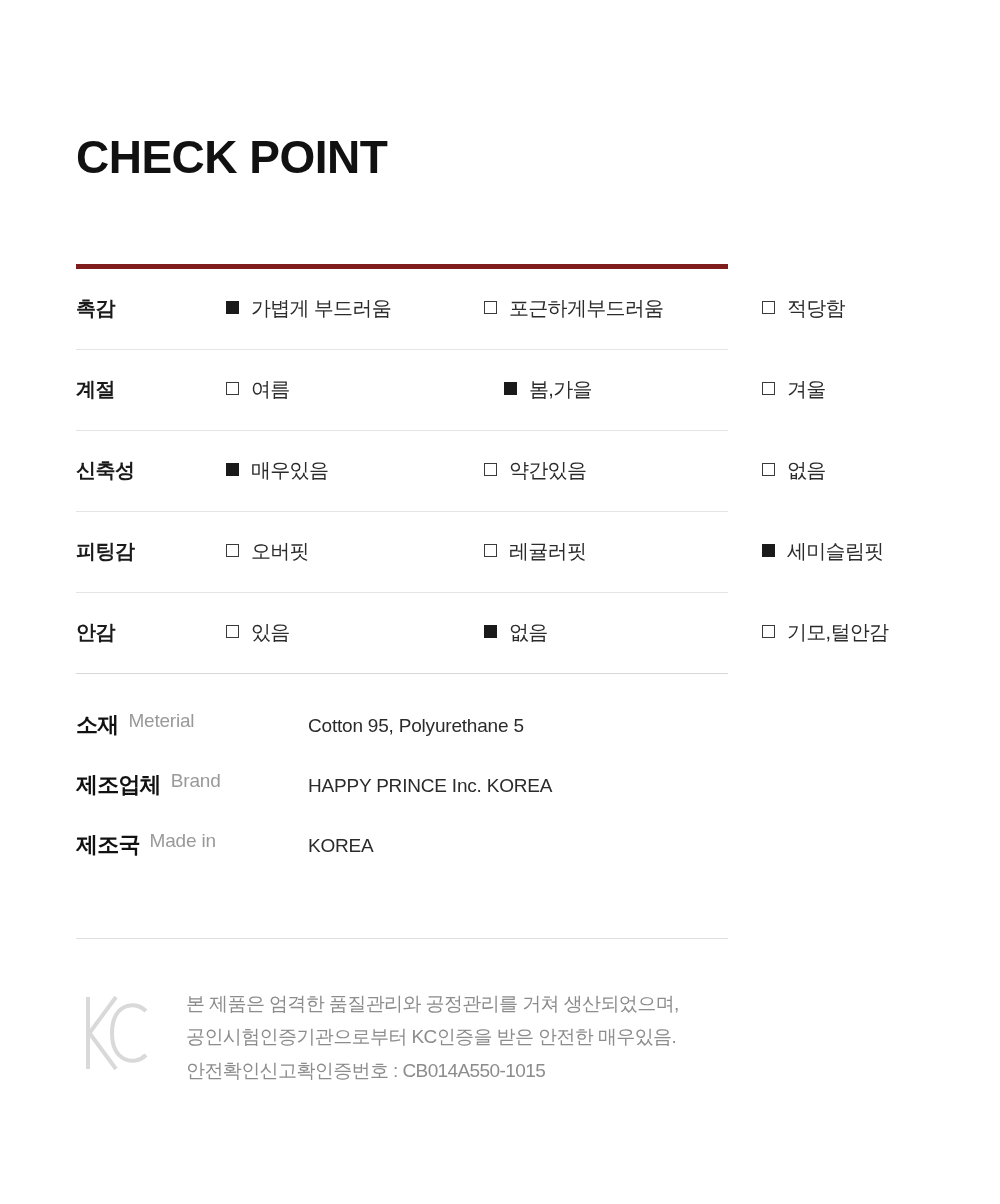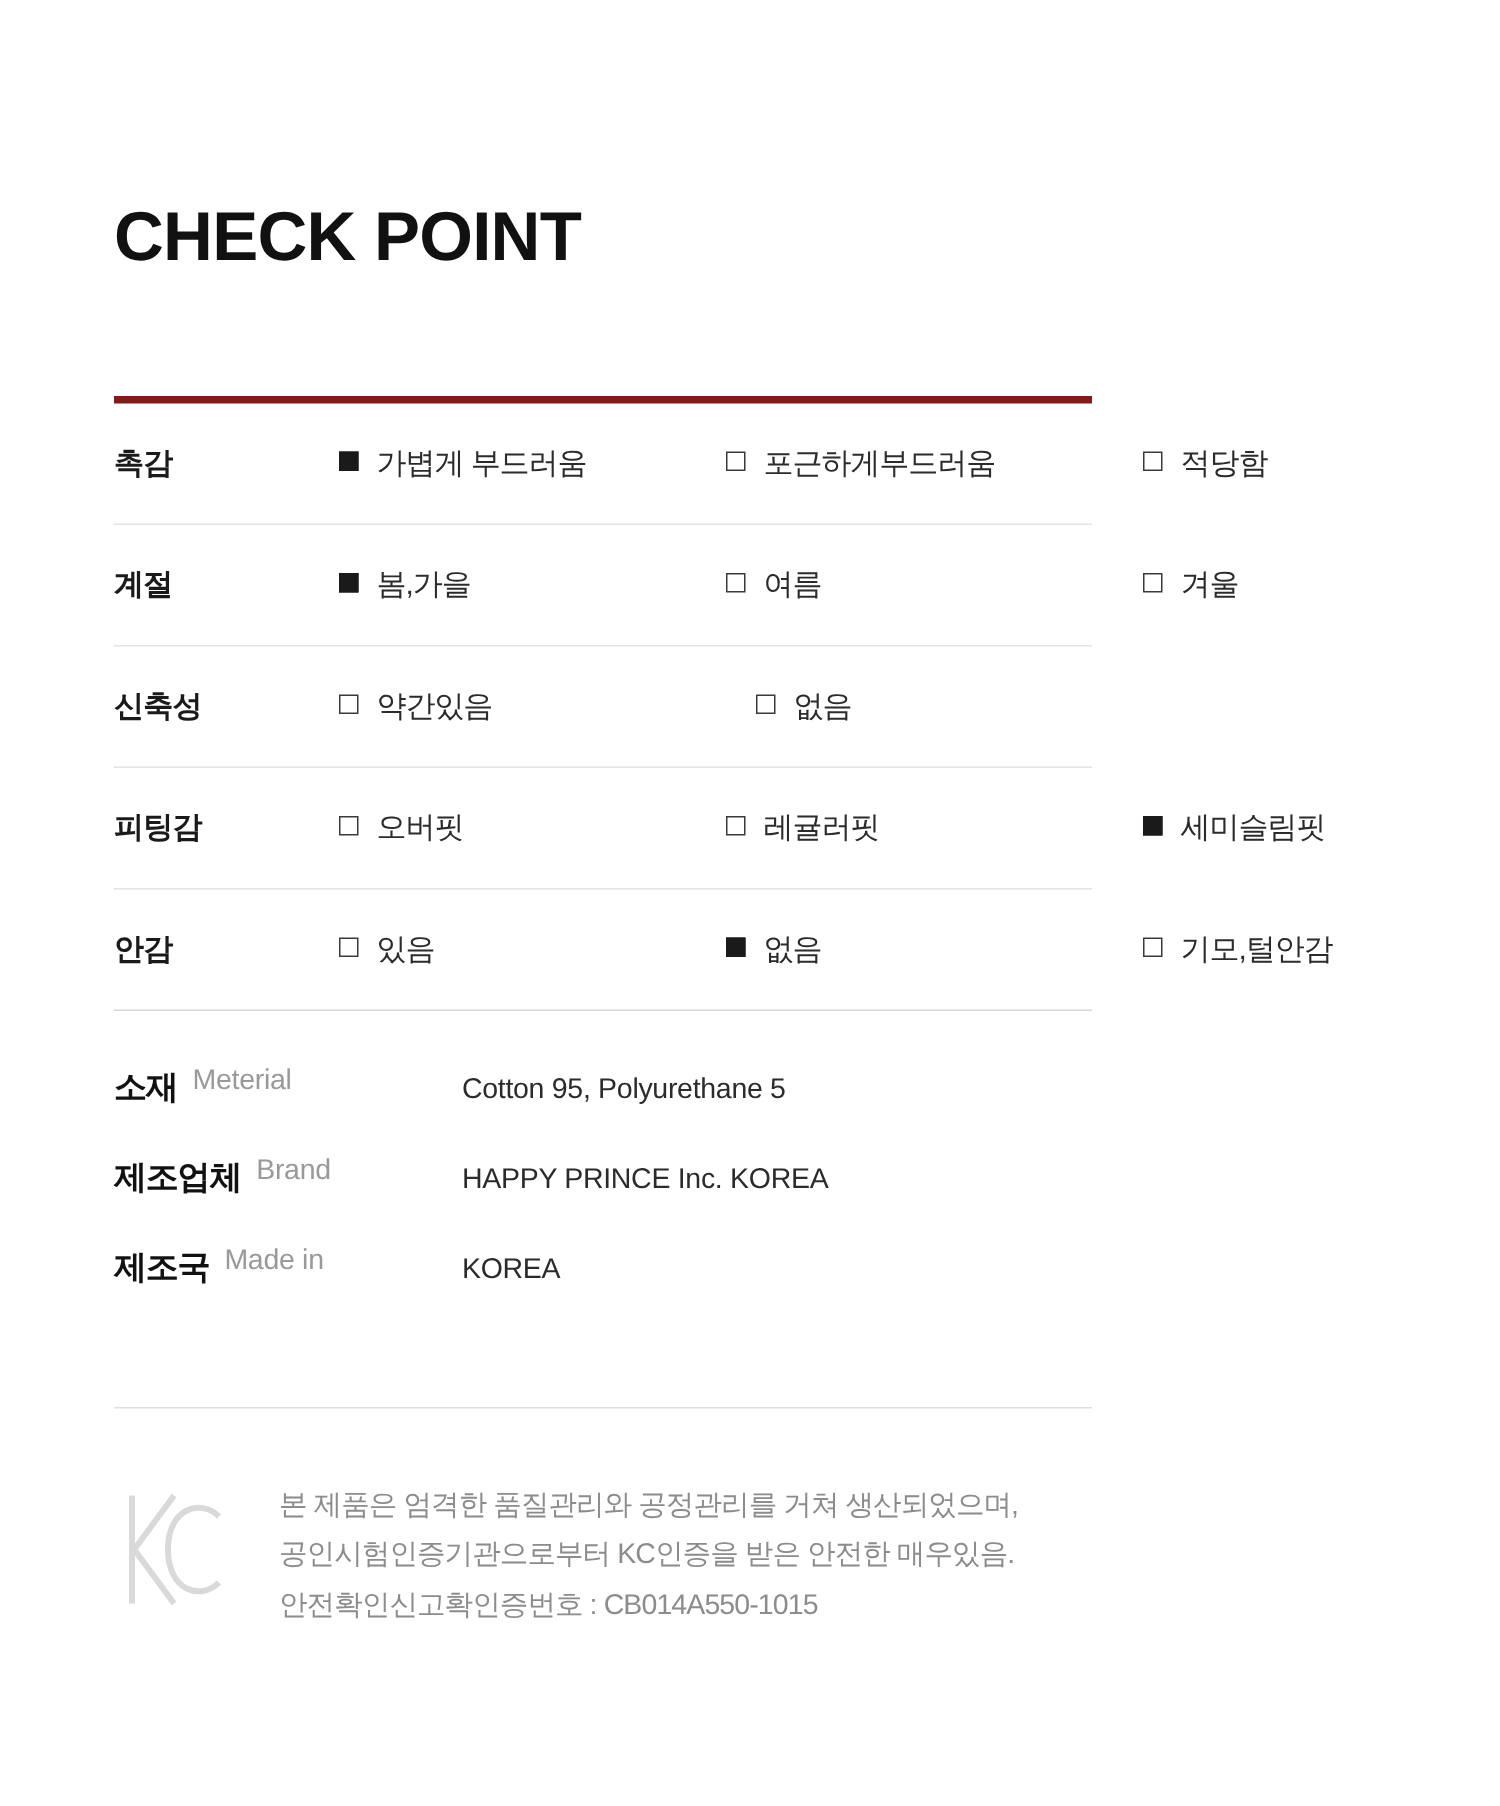--- a/index.html
+++ b/index.html
@@ -163,36 +163,40 @@
         <span>포근하게부드러움</span>
       </div>
       <div class="opt opt-3">
         <span class="box off"></span>
         <span>적당함</span>
       </div>
     </div>
 
     <div class="check-row">
       <div class="check-label">계절</div>
+      <div class="opt opt-2">
+        <span class="box off"></span>
+        <span>여름</span>
+      </div>
       <div class="opt opt-1">
         <span class="box on"></span>
         <span>봄,가을</span>
       </div>
-      <div class="opt opt-2">
-        <span class="box off"></span>
-        <span>여름</span>
-      </div>
       <div class="opt opt-3">
         <span class="box off"></span>
         <span>겨울</span>
       </div>
     </div>
 
     <div class="check-row">
       <div class="check-label">신축성</div>
+      <div class="opt opt-1">
+        <span class="box on"></span>
+        <span>매우있음</span>
+      </div>
       <div class="opt opt-2">
         <span class="box off"></span>
         <span>약간있음</span>
       </div>
       <div class="opt opt-3">
         <span class="box off"></span>
         <span>없음</span>
       </div>
     </div>
 

